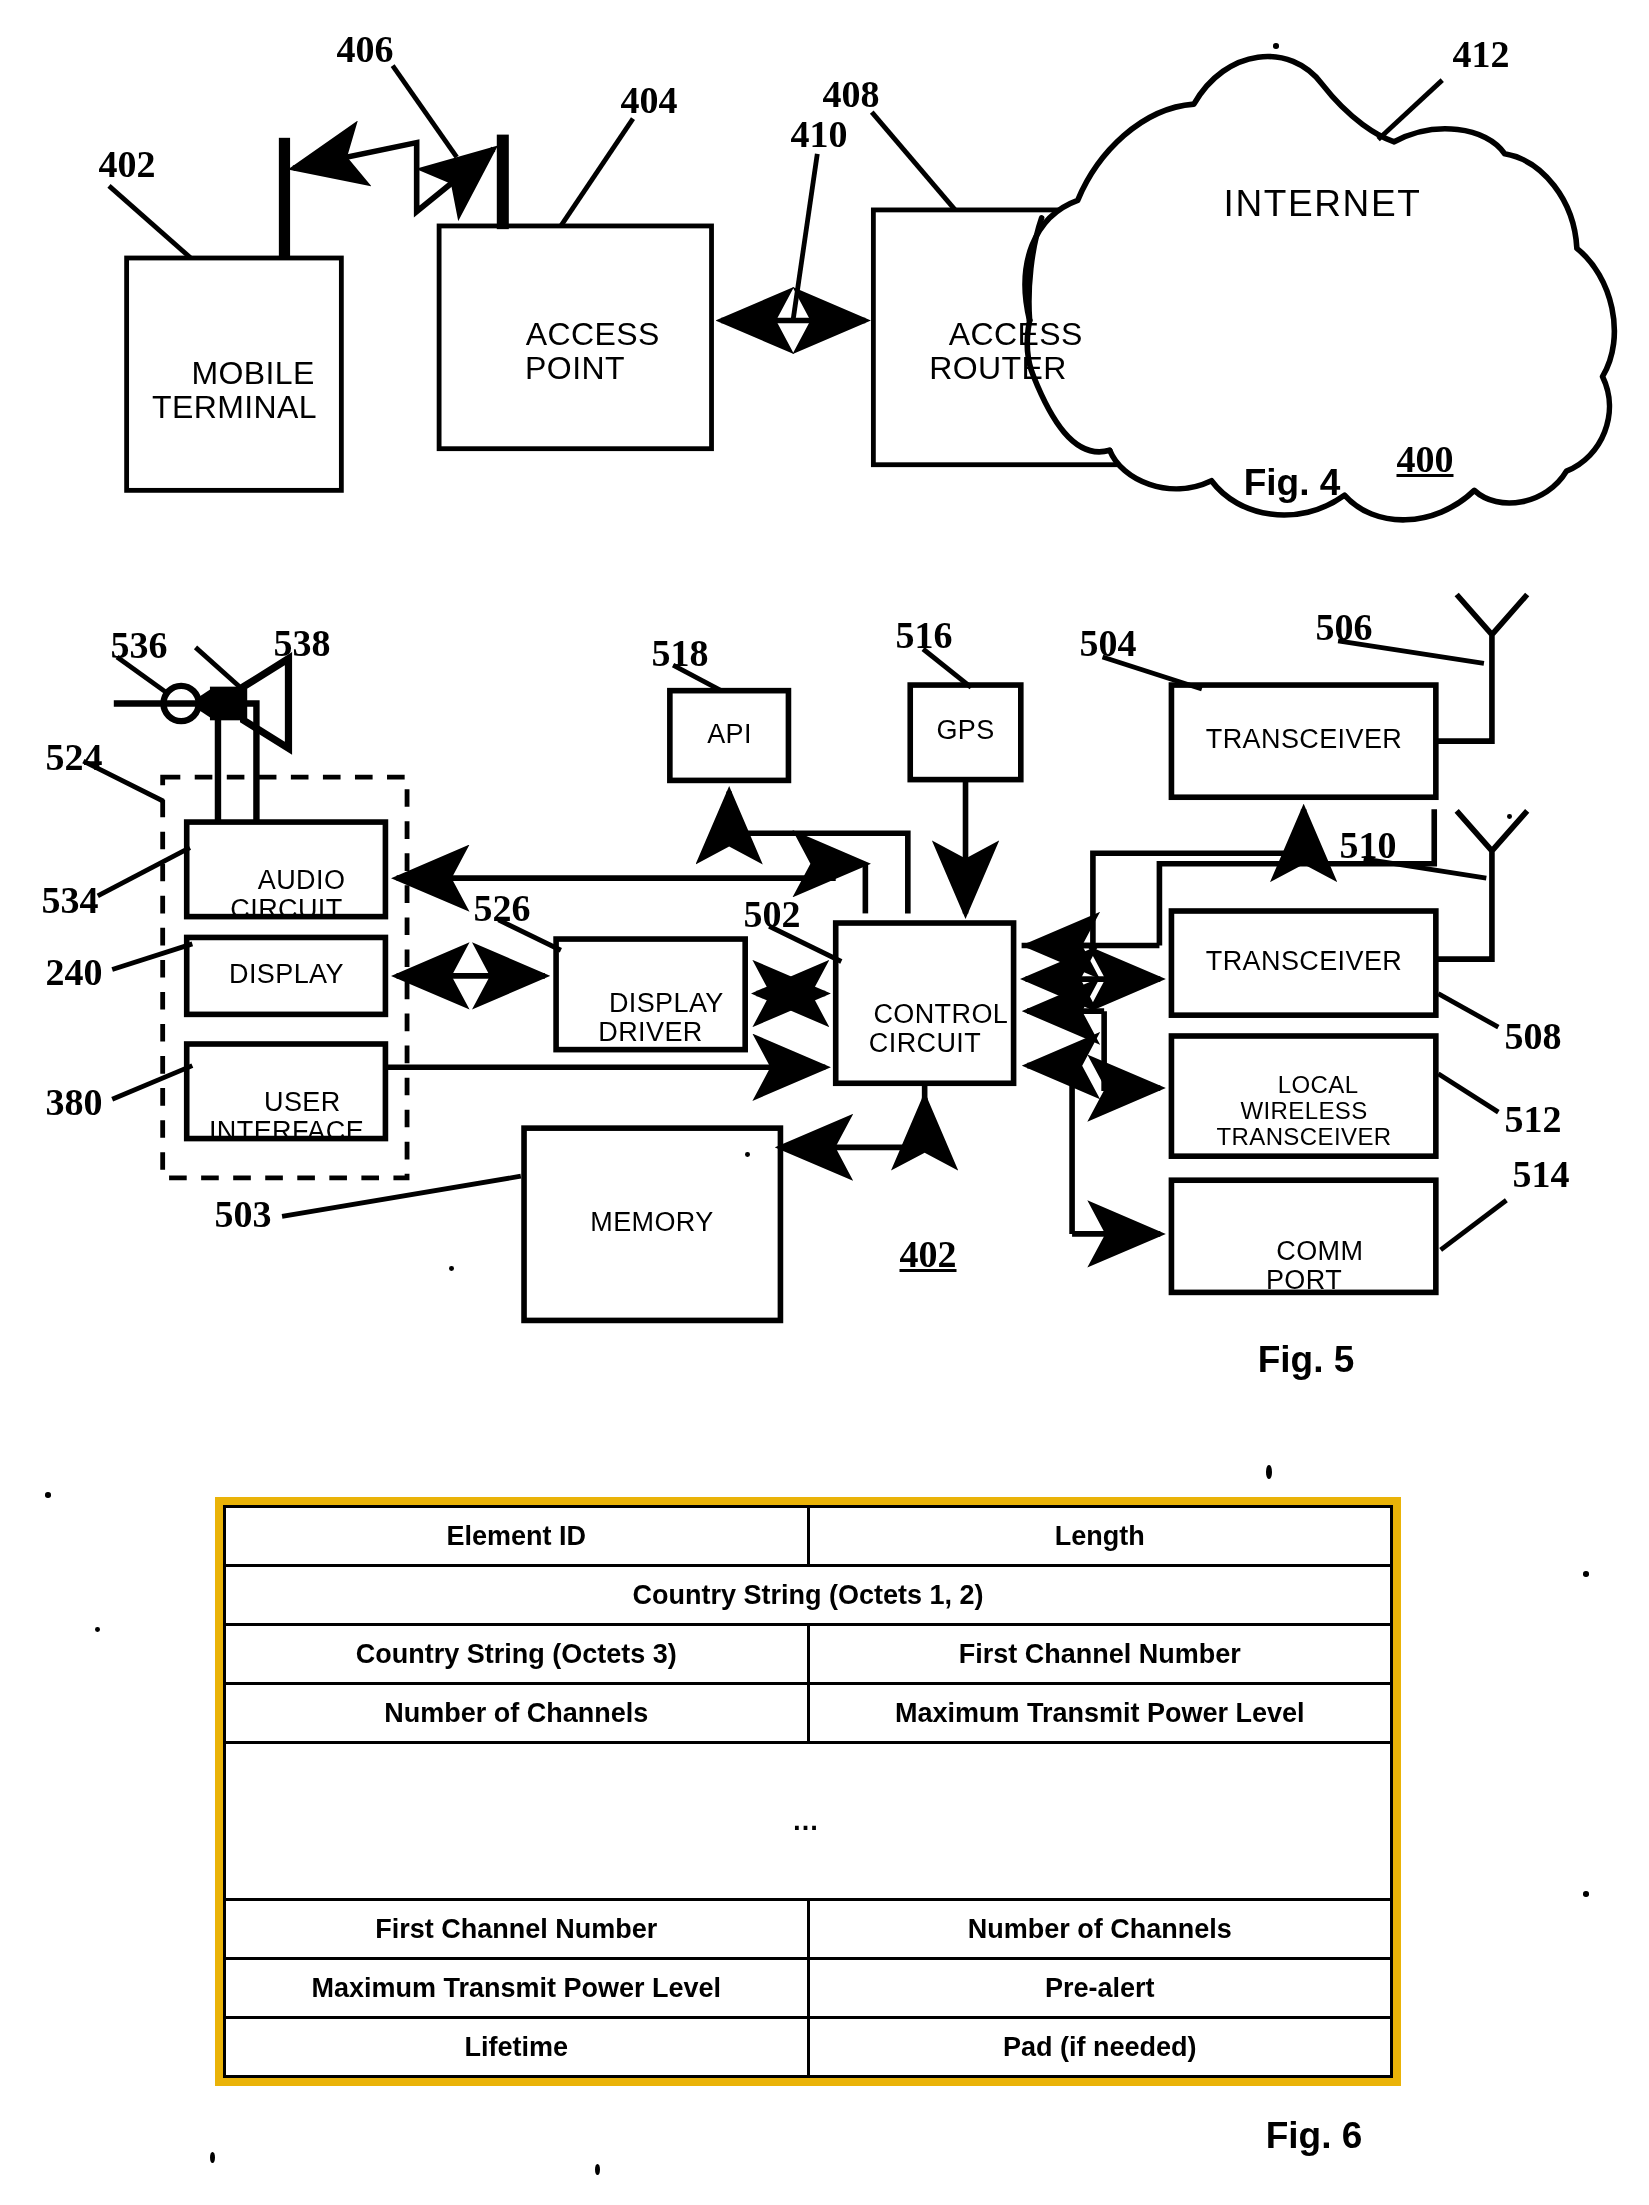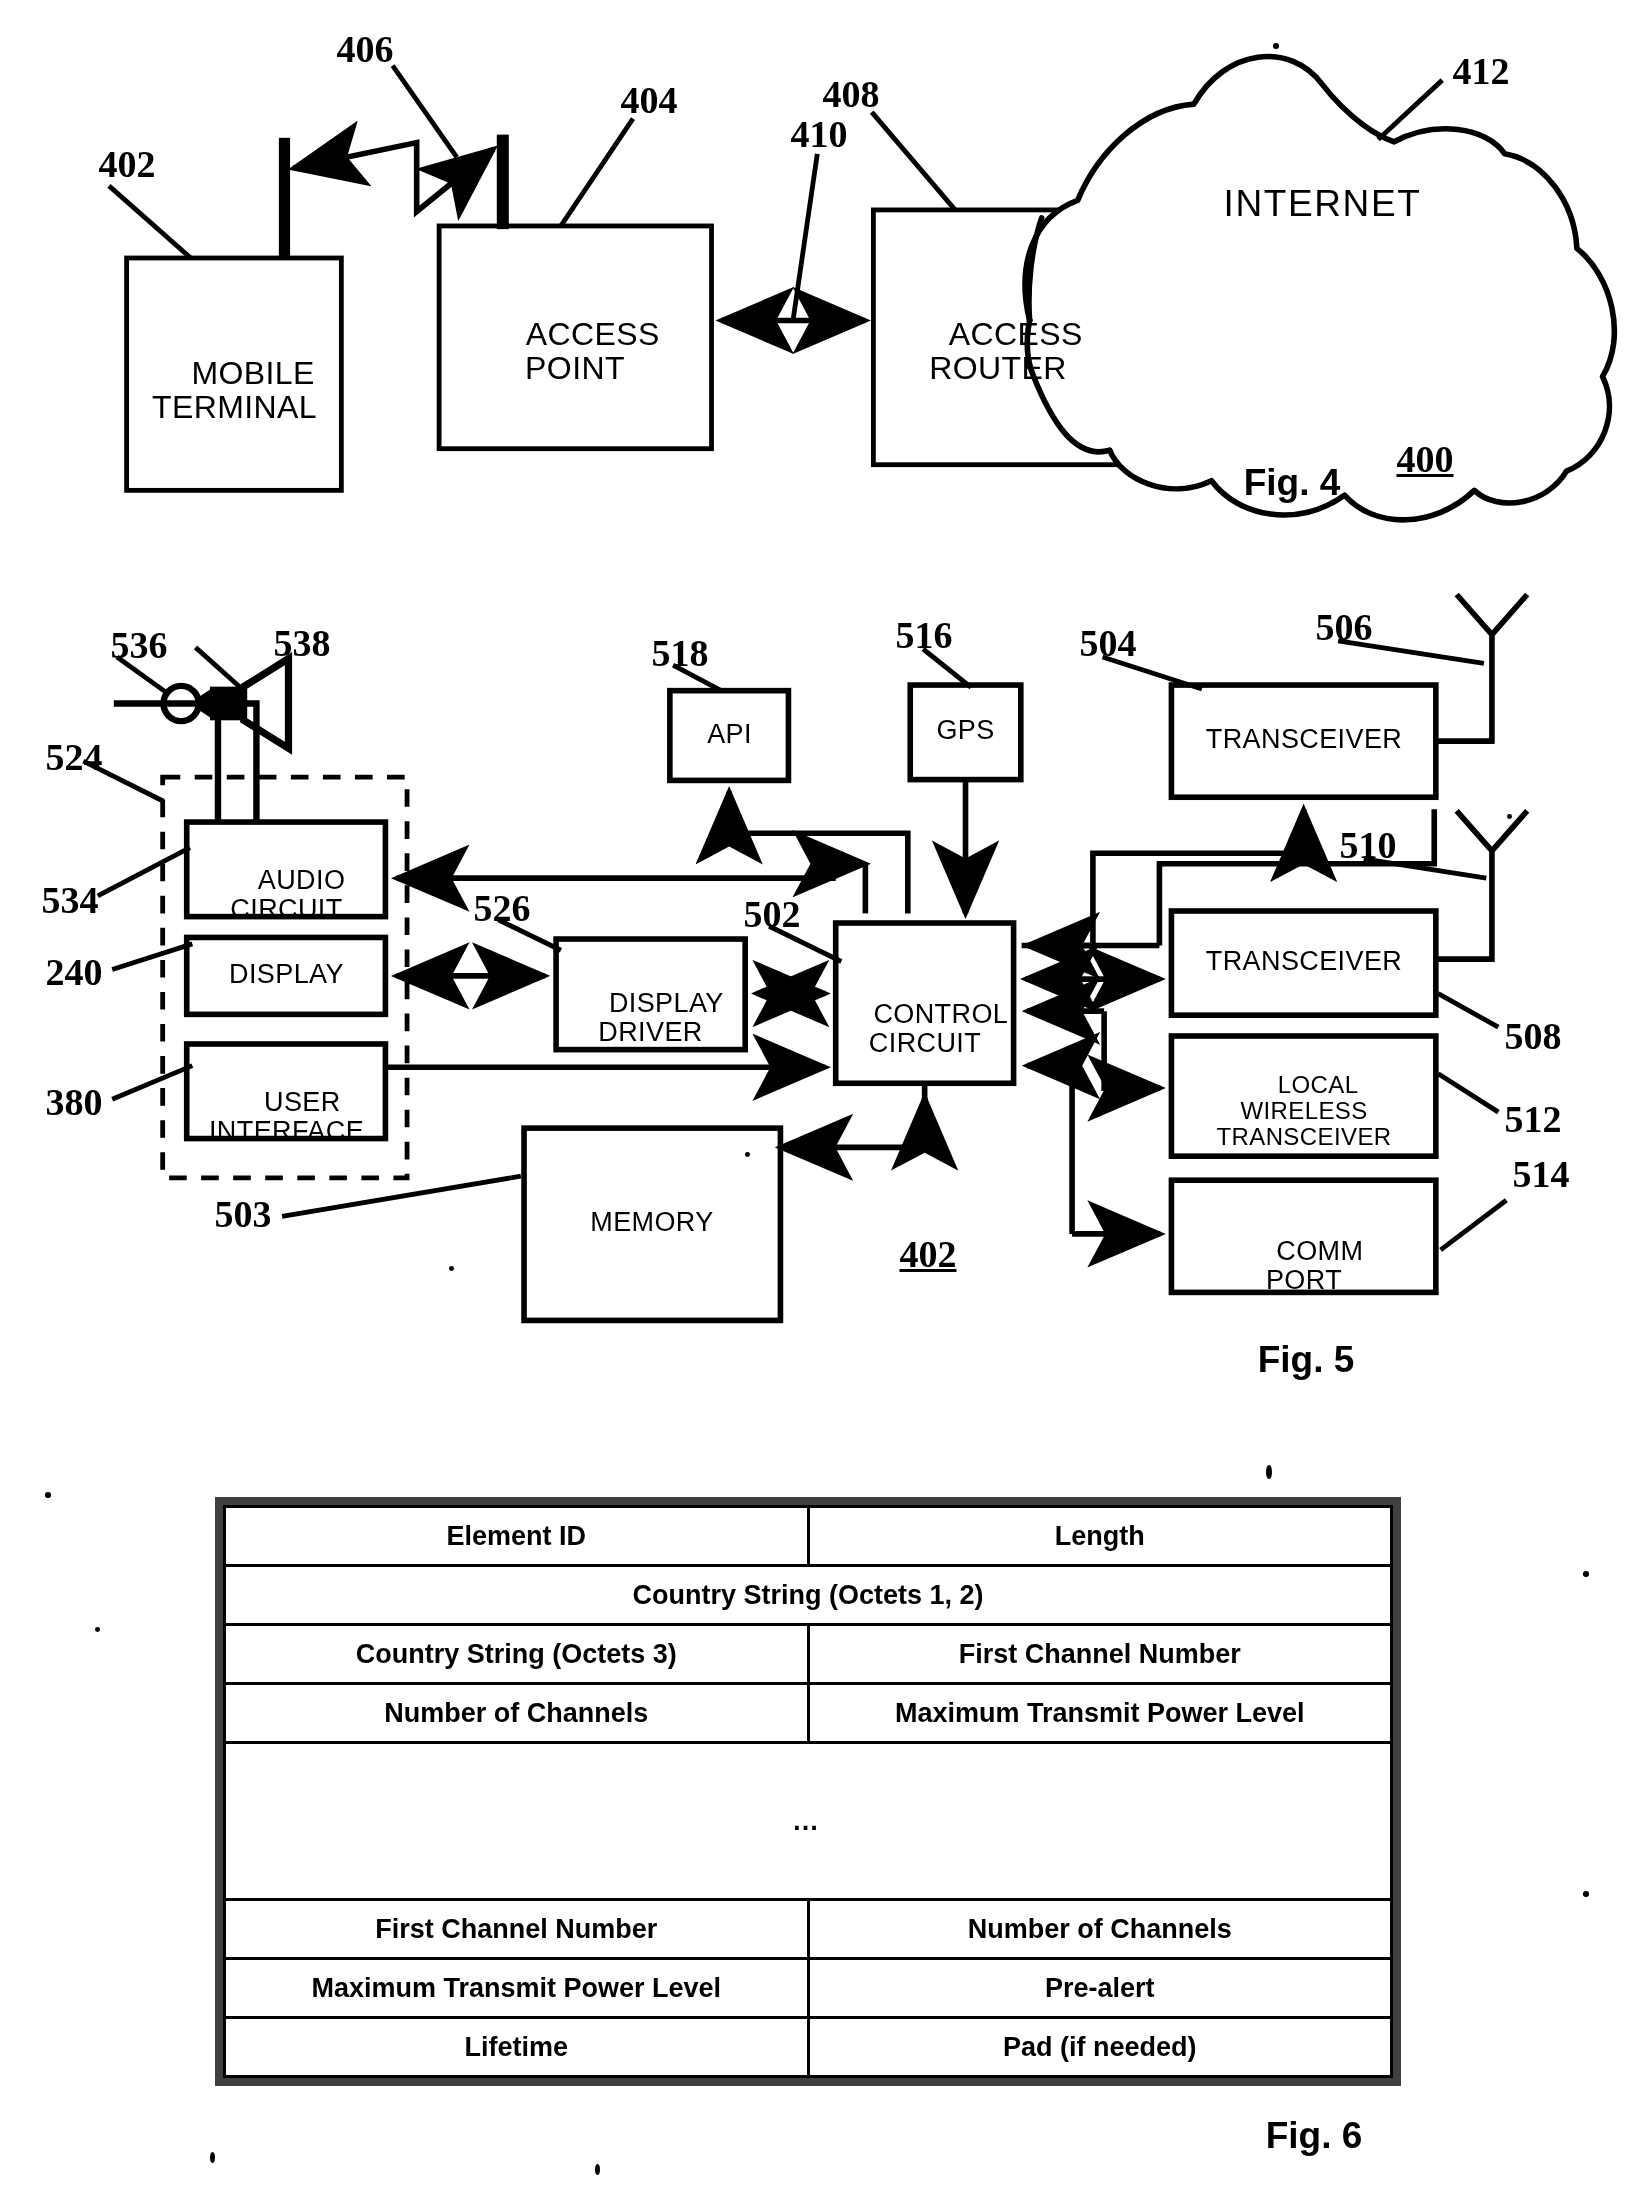--- a/index.html
+++ b/index.html
@@ -58,21 +58,21 @@
   .internet-label {
     font-size: 37px;
     letter-spacing: 1.6px;
   }
   
   #fig6-table {
     position: absolute;
     left: 215px;
     top: 1497px;
     width: 1170px;
-    border: 8px solid #404040;
+    border: 8px solid #eab308;
     border-collapse: collapse;
     background: #fff;
   }
   #fig6-table table {
     width: 100%;
     border-collapse: collapse;
     table-layout: fixed;
   }
   #fig6-table td {
     border: 3.2px solid #000;
@@ -264,21 +264,21 @@
     <span>ACCESS</span><br><span>ROUTER</span>
   </div>
 
   <div class="txt internet-label" style="left:1162px; top:184px; width:321px;">INTERNET</div>
 
   <div class="txt refnum" style="left:87px; top:144px; width:80px;">402</div>
   <div class="txt refnum" style="left:609px; top:80px; width:80px;">404</div>
   <div class="txt refnum" style="left:325px; top:29px; width:80px;">406</div>
   <div class="txt refnum" style="left:811px; top:74px; width:80px;">408</div>
   <div class="txt refnum" style="left:779px; top:114px; width:80px;">410</div>
-  <div class="txt refnum" style="left:1433px; top:34px; width:96px;margin-top:17px;">412</div>
+  <div class="txt refnum" style="left:1433px; top:34px; width:96px;">412</div>
 
   <div class="txt figcap" style="left:1212px; top:463px; width:160px;">Fig. 4</div>
   <div class="txt refnum underlined" style="left:1377px; top:439px; width:96px;">400</div>
 
   <div class="txt refnum" style="left:95px; top:625px; width:88px;">536</div>
   <div class="txt refnum" style="left:258px; top:623px; width:88px;">538</div>
   <div class="txt refnum" style="left:30px; top:737px; width:88px;">524</div>
   <div class="txt refnum" style="left:26px; top:880px; width:88px;">534</div>
   <div class="txt refnum" style="left:30px; top:952px; width:88px;">240</div>
   <div class="txt refnum" style="left:30px; top:1082px; width:88px;">380</div>

